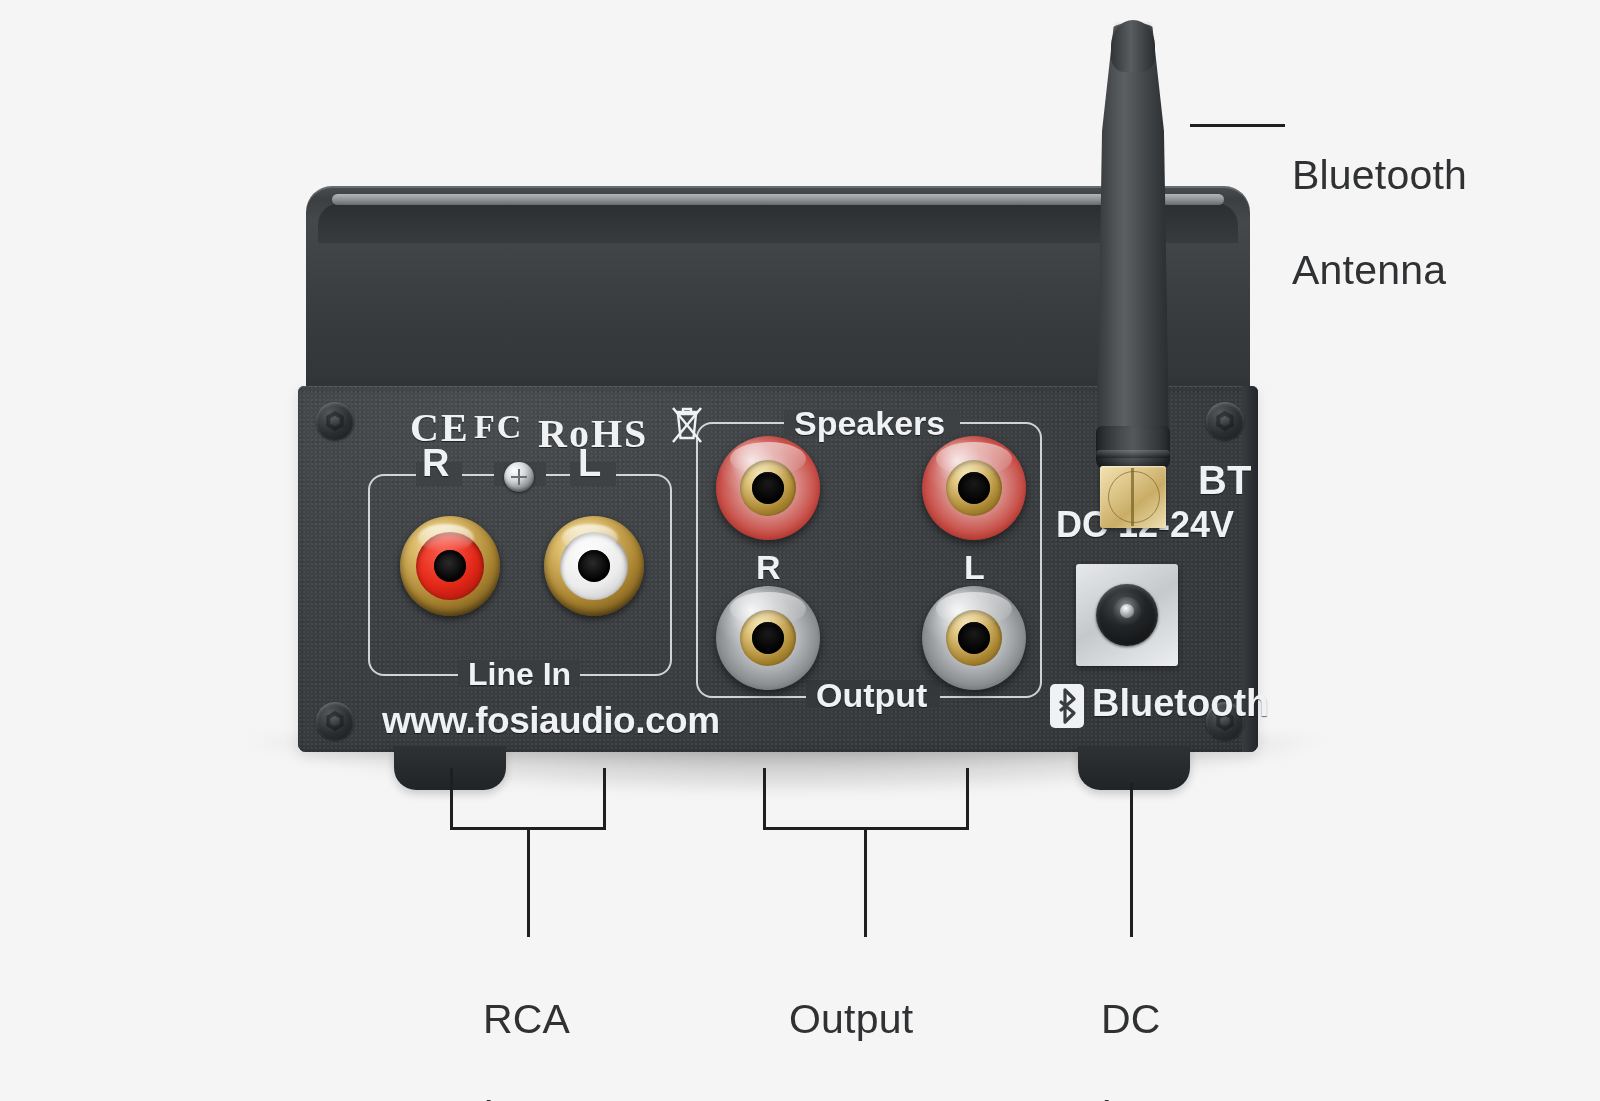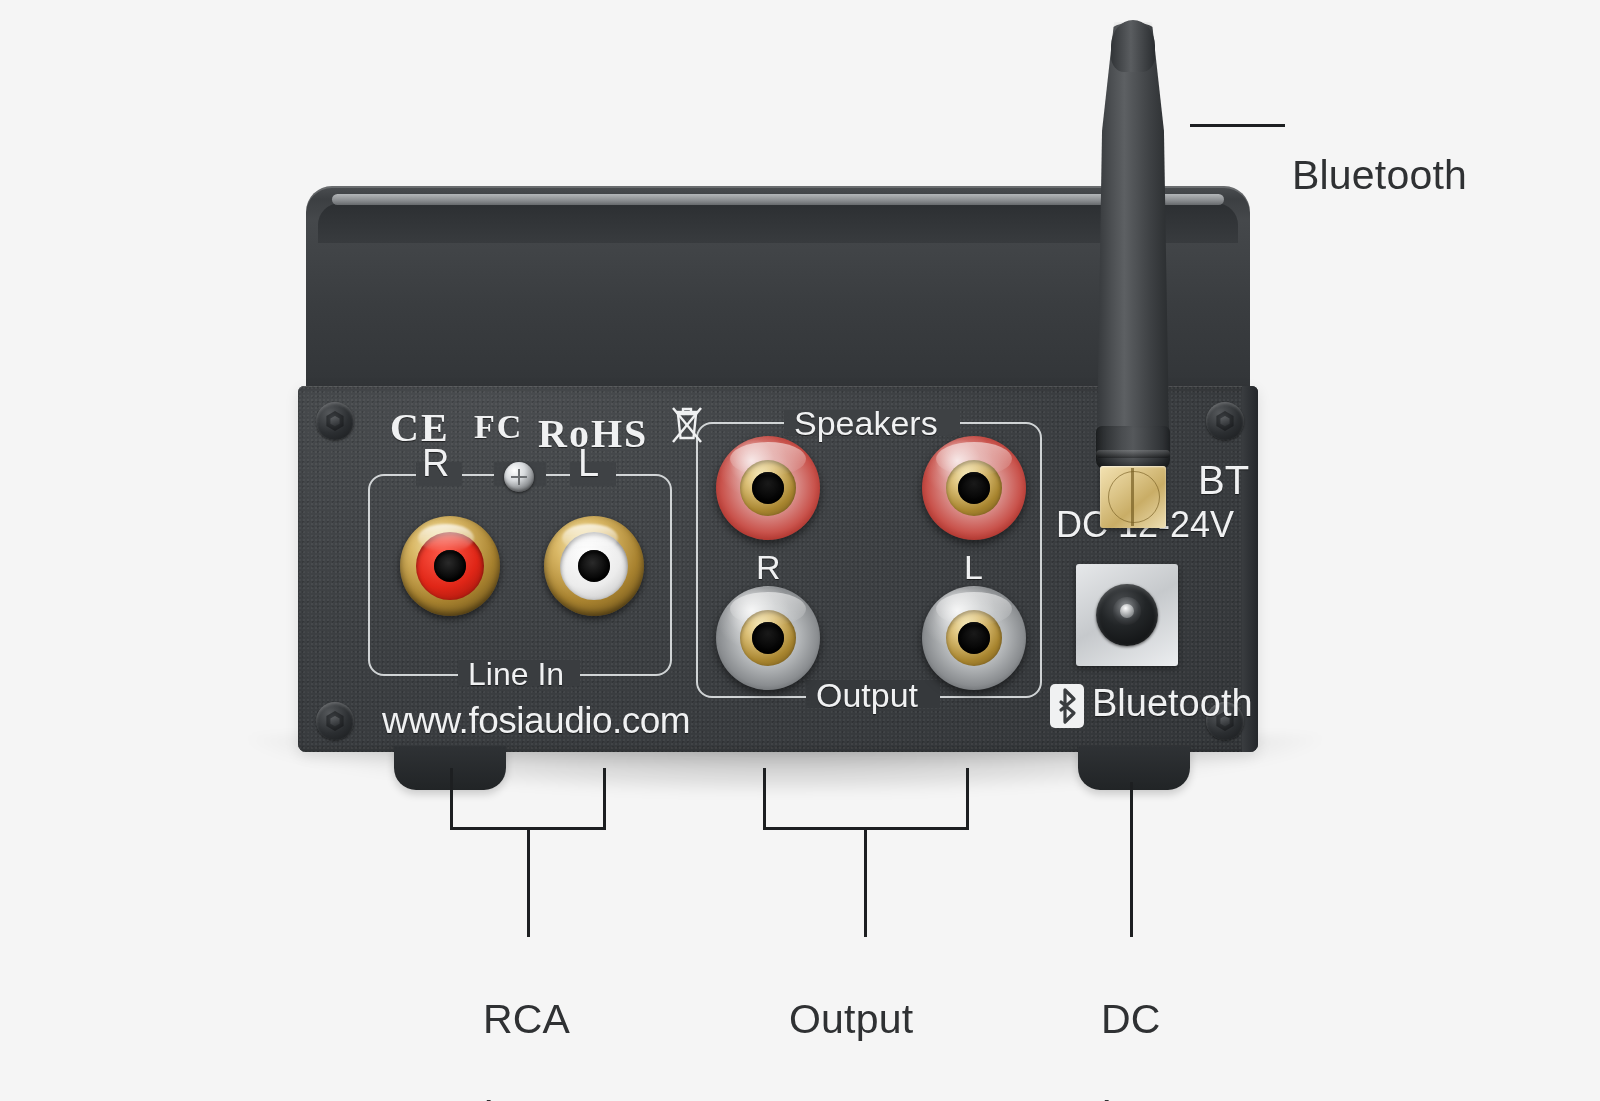--- a/index.html
+++ b/index.html
@@ -107,21 +107,21 @@
 
   
   .ground{
     position:absolute;left:250px;top:735px;width:1070px;height:60px;
     background:radial-gradient(ellipse at 50% 0%, rgba(0,0,0,.30) 0%, rgba(0,0,0,.12) 45%, rgba(0,0,0,0) 72%);
     filter:blur(5px);
   }
 
   
   .silk{
-    position:absolute;color:#f0f1f2;font-weight:400;
+    position:absolute;color:#f0f1f2;font-weight:700;
     text-shadow:0 1px 1px rgba(0,0,0,.55);
     white-space:nowrap;
   }
   .cert{font-size:40px;letter-spacing:2px;font-family:"Liberation Serif",serif;font-weight:700;}
 
   
   .rca-box{
     position:absolute;left:70px;top:288px;width:300px;height:198px;
     border:2px solid rgba(235,238,240,.85);border-radius:16px;
   }
@@ -281,21 +281,21 @@
     <div class="panel-right-bevel"></div>
 
     <div class="foot" style="left:96px;"></div>
     <div class="foot" style="left:780px;"></div>
 
     <div class="screw" style="left:18px;  top:216px;"></div>
     <div class="screw" style="left:908px; top:216px;"></div>
     <div class="screw" style="left:18px;  top:516px;"></div>
     <div class="screw" style="left:908px; top:516px;"></div>
 
-    <div class="silk cert" style="left:92px;top:218px;">CE</div>
+    <div class="silk cert" style="left:112px;top:218px;">CE</div>
     <div class="silk cert" style="left:176px;top:222px;font-size:34px;">FC</div>
     <div class="silk cert" style="left:240px;top:224px;">RoHS</div>
     <div style="position:absolute;left:372px;top:218px;width:34px;height:40px;">
       <svg viewBox="0 0 34 40" width="34" height="40">
         <g fill="none" stroke="#f0f1f2" stroke-width="2.4">
           <path d="M8 10 h18 l-2.5 24 h-13 z"></path>
           <path d="M6 8 h22"></path>
           <path d="M13 8 v-3 h8 v3"></path>
           <path d="M3 4 L31 38"></path>
           <path d="M31 4 L3 38"></path>
@@ -398,20 +398,21 @@
 
   <div class="line vline" style="left:763px;top:768px;height:62px;"></div>
   <div class="line vline" style="left:966px;top:768px;height:62px;"></div>
   <div class="line hline" style="left:763px;top:827px;width:206px;"></div>
   <div class="line vline" style="left:864px;top:827px;height:110px;"></div>
 
   <div class="line vline" style="left:1130px;top:782px;height:155px;"></div>
 
   <div class="callout" style="left:1292px;top:104px;">
     <div>Bluetooth</div>
+    <div>Antenna</div>
   </div>
 
   <div class="callout" style="left:483px;top:948px;">
     <div>RCA</div>
     <div>Input</div>
   </div>
 
   <div class="callout" style="left:789px;top:948px;">
     <div>Output</div>
   </div>

